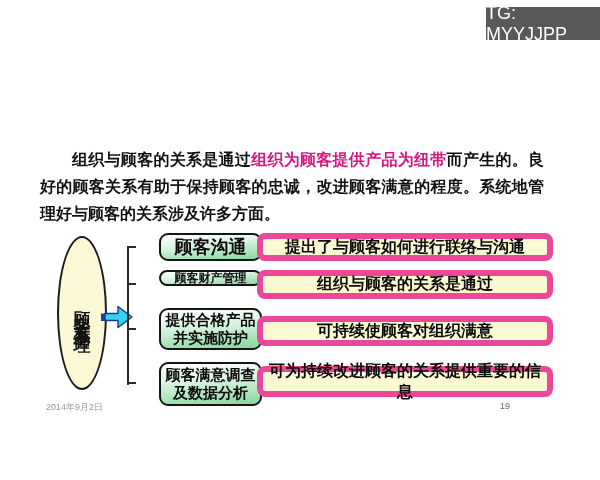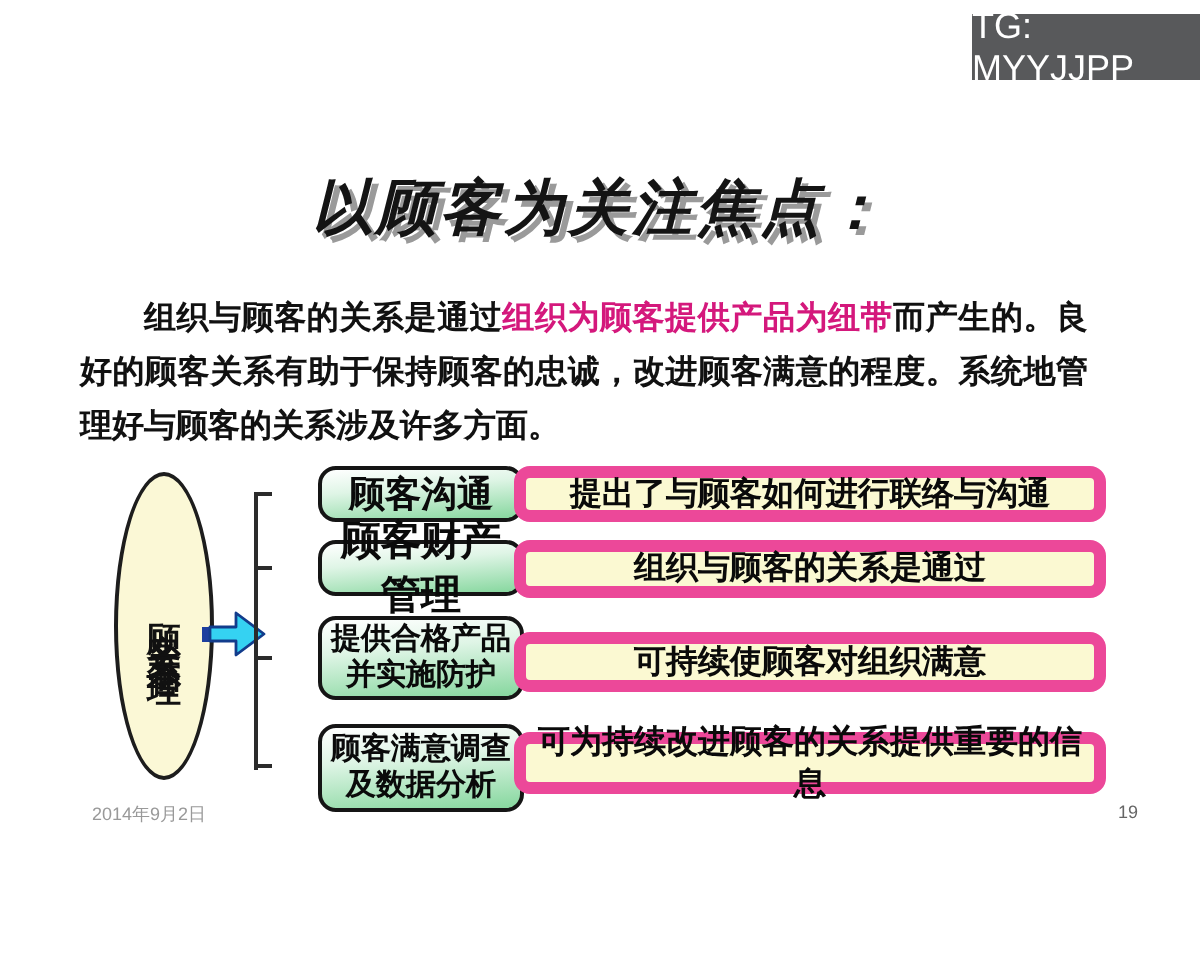--- a/index.html
+++ b/index.html
@@ -55,30 +55,29 @@
   .topic.two{font-size:15px;line-height:18px;}
   .detail{
     position:absolute;left:257px;width:296px;box-sizing:border-box;
     border:6px solid #ec4899;border-radius:8px;
     background:var(--detail-fill,#fbf9d2);
     display:flex;align-items:center;justify-content:center;text-align:center;
     font-size:16px;font-weight:bold;color:#0a0a0a;
   }
   
   .f-date{position:absolute;left:46px;top:401px;font-size:9px;color:#999;}
-  .f-page{position:absolute;left:559px;top:401px;font-size:9px;color:#666;}
+  .f-page{position:absolute;left:500px;top:401px;font-size:9px;color:#666;}
 </style>
 </head>
 <body>
 
 <div class="stage">
 
   <div class="badge badge-tr">TG: MYYJJPP</div>
 
-  <h1 class="title">以顾客为关注焦点：</h1>
 
   <p class="para"><span>组织与顾客的关系是通过</span><span class="hl">组织为顾客提供产品为纽带</span><span>而产生的。良好的顾客关系有助于保持顾客的忠诚，改进顾客满意的程度。系统地管理好与顾客的关系涉及许多方面。</span></p>
 
   <div class="ellipse">
     <span class="vtext">顾客关系管理</span>
   </div>
 
   <svg class="arrow" width="34" height="28" viewBox="0 0 34 28">
     <rect x="1" y="10.5" width="6" height="7.5" fill="#1c3e9e"></rect>
     <polygon points="5,10.5 18,10.5 18,3.5 32,14 18,24.5 18,17.5 5,17.5" fill="#35d2f2" stroke="#123c8c" stroke-width="1.4" stroke-linejoin="round"></polygon>
@@ -88,21 +87,21 @@
   <div class="stub stub-l" style="top:246px"></div>
   <div class="stub stub-l" style="top:283px"></div>
   <div class="stub stub-l" style="top:328px"></div>
   <div class="stub stub-l" style="top:382px"></div>
   <div class="stub stub-r" style="top:246px"></div>
   <div class="stub stub-r" style="top:283px"></div>
   <div class="stub stub-r" style="top:328px"></div>
   <div class="stub stub-r" style="top:382px"></div>
 
   <div class="topic one" style="top:233px;height:28px">顾客沟通</div>
-  <div class="topic one" style="top:270px;height:28px;font-size:20px">顾客财产管理</div>
+  <div class="topic one" style="top:270px;height:16px;font-size:12px">顾客财产管理</div>
   <div class="topic two" style="top:362px;height:44px">顾客满意调查及数据分析</div>
   <div class="topic two" style="top:308px;height:42px">提供合格产品并实施防护</div>
 
   <div class="detail" style="top:233px;height:28px">提出了与顾客如何进行联络与沟通</div>
   <div class="detail" style="top:270px;height:29px">组织与顾客的关系是通过</div>
   <div class="detail" style="top:316px;height:30px">可持续使顾客对组织满意</div>
   <div class="detail" style="top:366px;height:31px">可为持续改进顾客的关系提供重要的信息</div>
 
   <div class="f-date">2014年9月2日</div>
   <div class="f-page">19</div>

